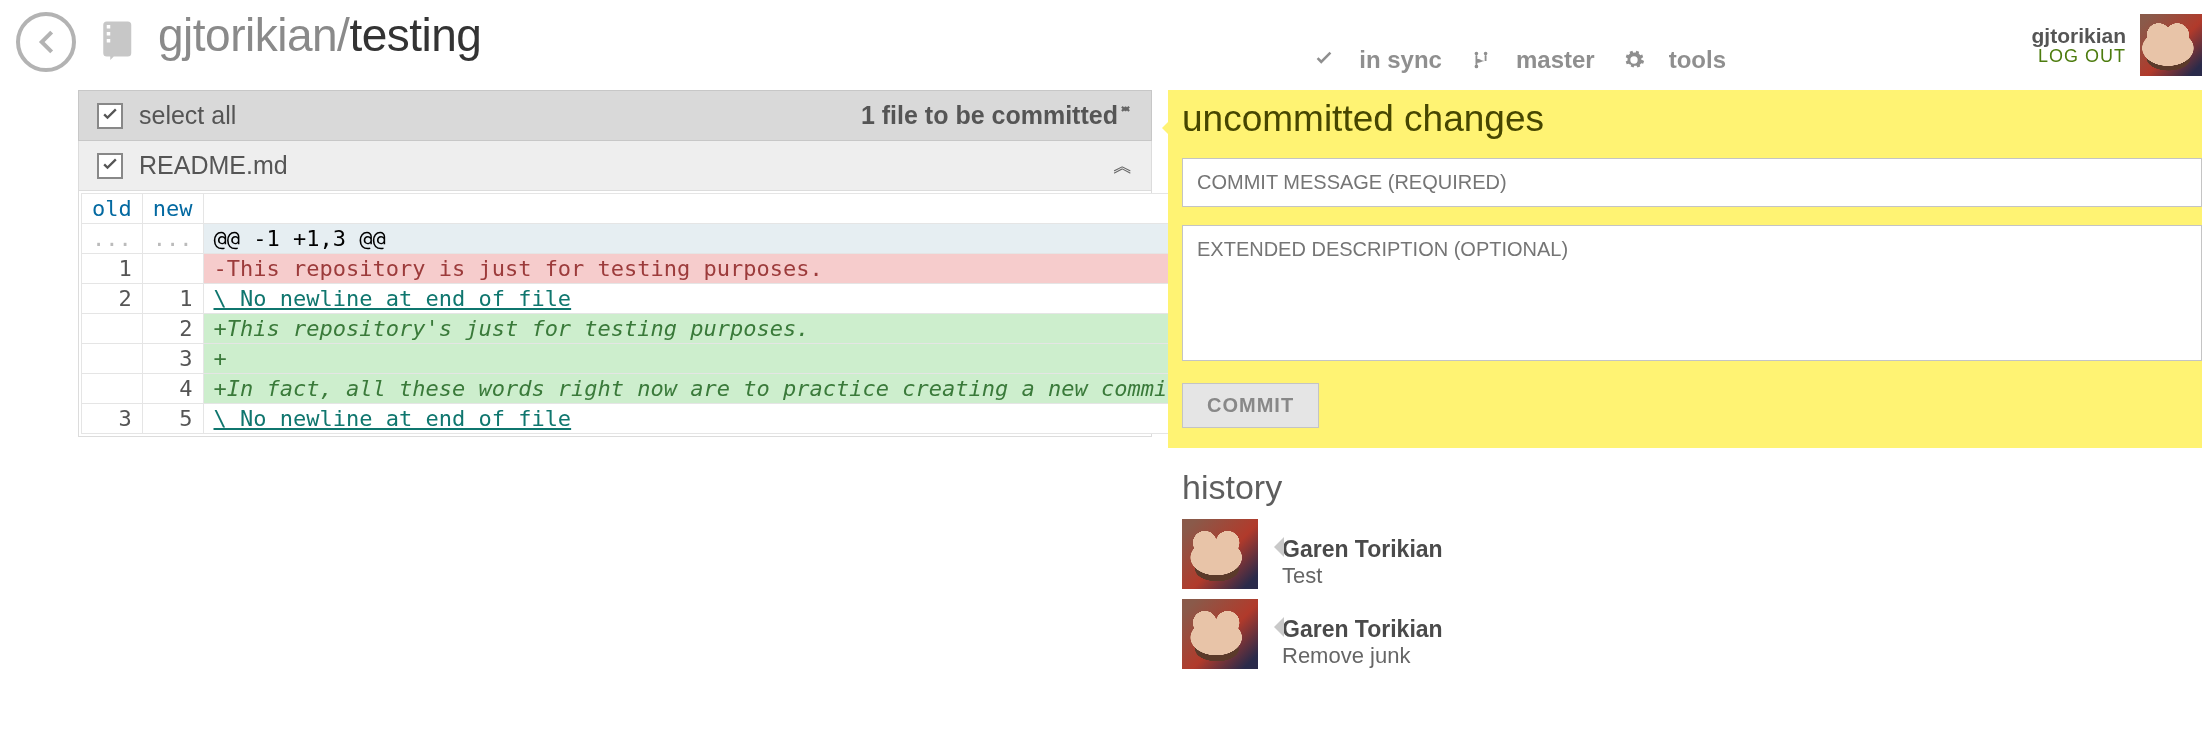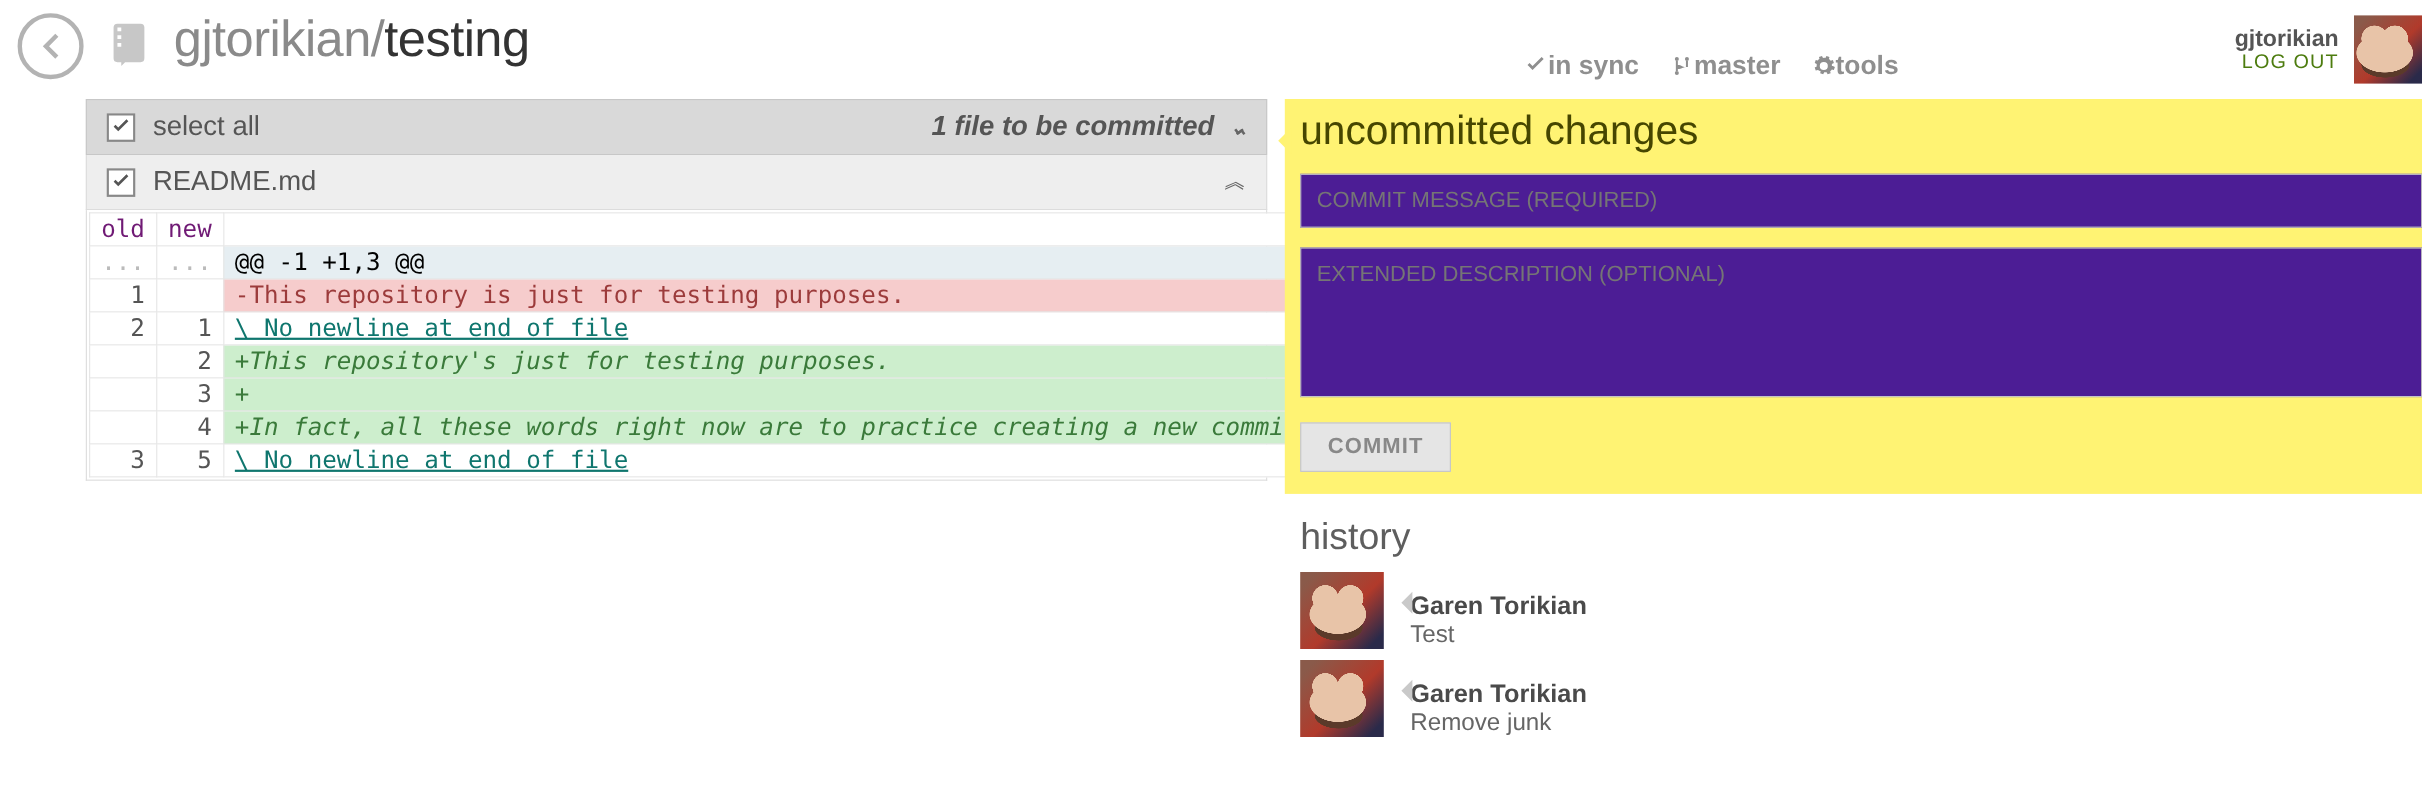--- a/index.html
+++ b/index.html
@@ -48,21 +48,21 @@
   display:flex;
   align-items:center;
   gap:28px;
   margin-left:auto;
   margin-right:476px; 
   color:#8f8f8f;
   font-size:24px;
   font-weight:600;
   margin-top:38px;
 }
-.top-tabs .tab { display:flex; align-items:center; gap:0; }
+.top-tabs .tab { display:flex; align-items:center; gap:24px; }
 .top-tabs svg { width:22px; height:22px; fill:#8f8f8f; }
 
 .user-badge {
   position:absolute;
   top:14px; right:0;
   display:flex;
   align-items:center;
   gap:14px;
 }
 .user-badge .text { text-align:right; }
@@ -109,34 +109,34 @@
   color:#555;
 }
 .check {
   width:26px; height:26px;
   border:2px solid #888;
   background:#fff;
   display:flex; align-items:center; justify-content:center;
   margin-right:16px;
 }
 .check svg { width:20px; height:20px; fill:#555; }
-.bar .right { margin-left:auto; display:flex; align-items:flex-end; gap:14px; font-weight:600;font-style:italic; }
+.bar .right { margin-left:auto; display:flex; align-items:flex-start; font-weight:600; }
 .bar .right.thin { font-weight:400; }
 .arrows { display:flex; flex-direction:column; line-height:9px; color:#666; font-size:18px;}
 .arrows.single { font-size:20px; }
 
 
 .diff-wrap { border:1px solid #dcdcdc; border-top:none; background:#fff; padding:2px; }
 .diff { border-collapse:collapse; width:100%; font-family:Consolas,Menlo,monospace; font-size:22px; }
 .diff th, .diff td {
   border:1px solid #e5e5e5;
   padding:2px 10px;
   white-space:pre;
 }
-.diff th { font-weight:400; color:#701a75; text-align:center; background:#fff; width:66px;}
+.diff th { font-weight:400; color:#0369a1; text-align:center; background:#fff; width:66px;}
 .diff td.ln { text-align:right; color:#555; width:66px; background:#fff;}
 .diff td.code { color:#444; }
 .diff tr.hunk td.code { background:#e6eef2; color:#000000; }
 .diff tr.hunk td.ln   { color:#bbb; }
 .diff tr.del  td.code { background:#f6cccc; color:#9c3b3b; }
 .diff tr.add  td.code { background:#cdeecd; color:#3a7a3a;font-style:italic; }
 .diff tr.ctx  td.code { background:#fff; color:#0f766e;text-decoration:underline; }
 
 
 .yellow-panel {
@@ -151,21 +151,21 @@
   border:12px solid transparent;
   border-right-color:#fff373;
 }
 .yellow-panel h2 {
   font-size:37px; font-weight:300; color:#464600;
   margin-bottom:18px;
 }
 .field {
   width:100%;
   border:1px solid #c4c4c4;
-  background:#4c1d95;
+  background:#ffffff;
   color:#888;
   font-size:20px;
   padding:12px 14px;
   margin-bottom:18px;
   font-family:inherit;
 }
 textarea.field { height:136px; resize:none; }
 .commit-btn {
   background:#e5e5e5;
   border:1px solid #c4c4c4;

